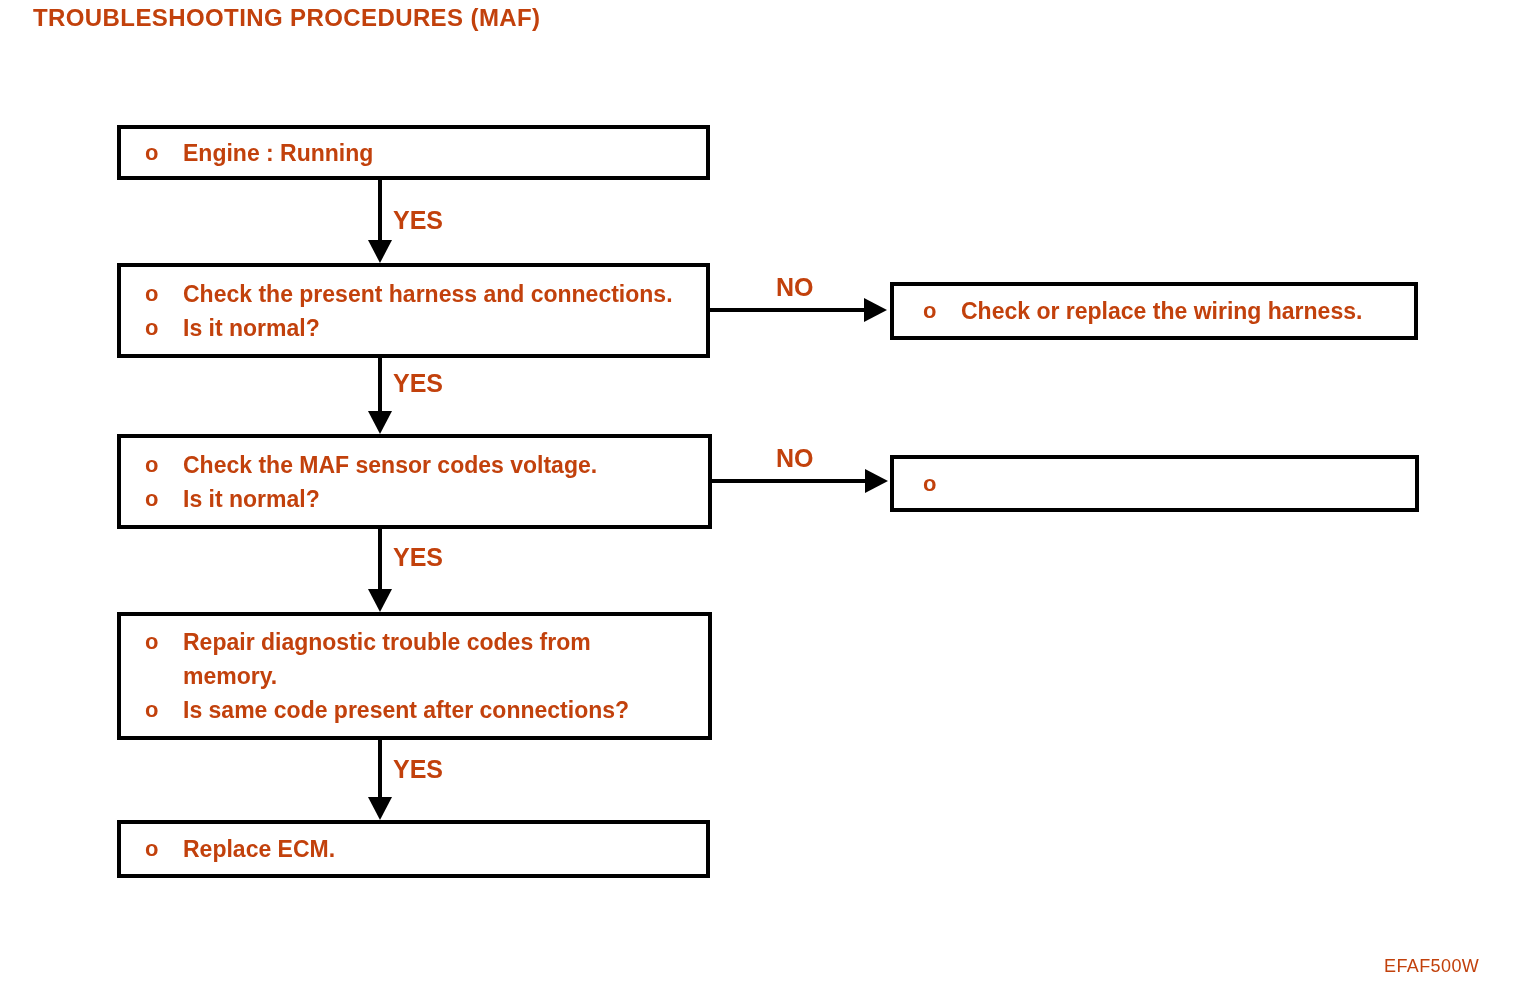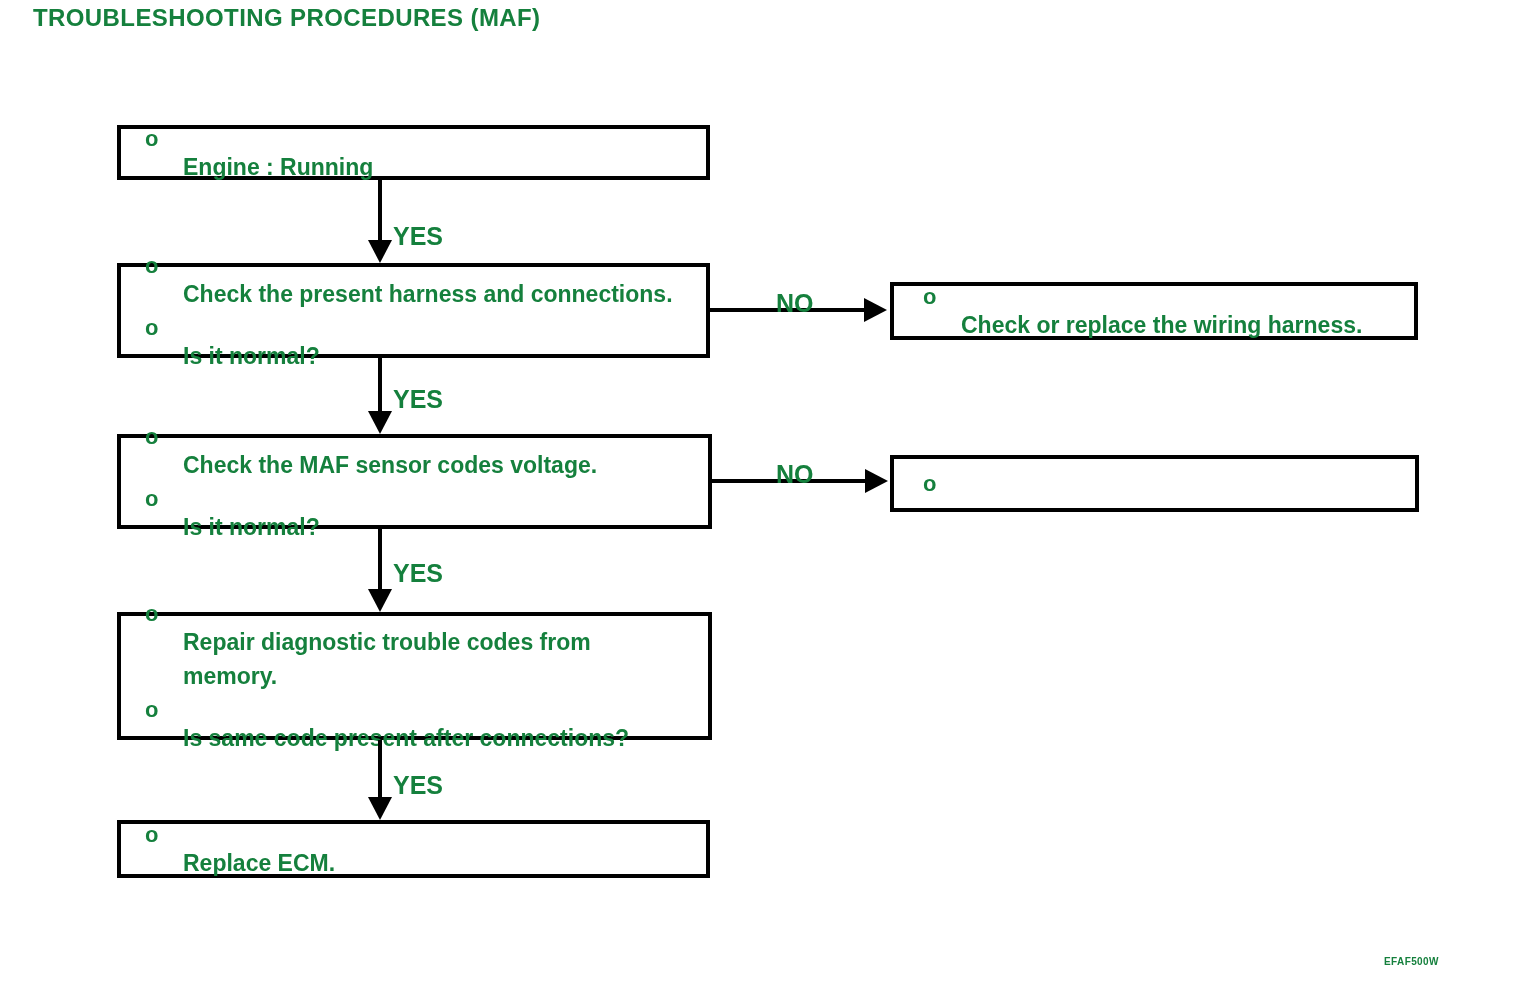--- a/index.html
+++ b/index.html
@@ -9,21 +9,21 @@
     width: 1520px;
     height: 992px;
     overflow: hidden;
   }
   .page {
     position: relative;
     width: 1520px;
     height: 992px;
     background: #ffffff;
     font-family: "Liberation Sans", sans-serif;
-    color: #15803d;
+    color: #c2410c;
   }
   .title {
     position: absolute;
     left: 33px;
     top: 4px;
     margin: 0;
     font-size: 24px;
     font-weight: bold;
     letter-spacing: 0.4px;
     white-space: nowrap;
@@ -43,21 +43,20 @@
   .bullet {
     flex: 0 0 38px;
     font-size: 22px;
     font-weight: bold;
     line-height: 34px;
   }
   .txt {
     font-size: 23px;
     font-weight: bold;
     line-height: 34px;
-    margin-top: 28px;
   }
   
   .box-engine   { left: 117px; top: 125px; width: 593px; height: 55px; }
   .box-wiring   { left: 117px; top: 263px; width: 593px; height: 95px; }
   .box-maf      { left: 117px; top: 434px; width: 595px; height: 95px; }
   .box-erase    { left: 117px; top: 612px; width: 595px; height: 128px; }
   .box-ecm      { left: 117px; top: 820px; width: 593px; height: 58px; }
   
   .box-repair-wiring { left: 890px; top: 282px; width: 528px; height: 58px; padding-left: 29px; }
   .box-repair-maf    { left: 890px; top: 455px; width: 529px; height: 57px; padding-left: 29px; }
@@ -107,35 +106,34 @@
   .hr1 { left: 864px; top: 298px; }
   .hr2 { left: 865px; top: 469px; }
 
   
   .edge-label {
     position: absolute;
     font-size: 25px;
     font-weight: bold;
     line-height: 1;
     white-space: nowrap;
-    margin-top: 16px;
   }
   .yes1 { left: 393px; top: 208px; }
   .yes2 { left: 393px; top: 371px; }
   .yes3 { left: 393px; top: 545px; }
   .yes4 { left: 393px; top: 757px; }
   .no1  { left: 776px; top: 275px; }
   .no2  { left: 776px; top: 446px; }
 
   .figure-code {
     position: absolute;
     left: 1384px;
     top: 956px;
-    font-size: 10px;
-    font-weight: bold;
+    font-size: 18px;
+    font-weight: normal;
     letter-spacing: 0.4px;
     white-space: nowrap;
   }
 </style>
 </head>
 <body>
 
 <div class="page">
 
   <h1 class="title">TROUBLESHOOTING PROCEDURES (MAF)</h1>

